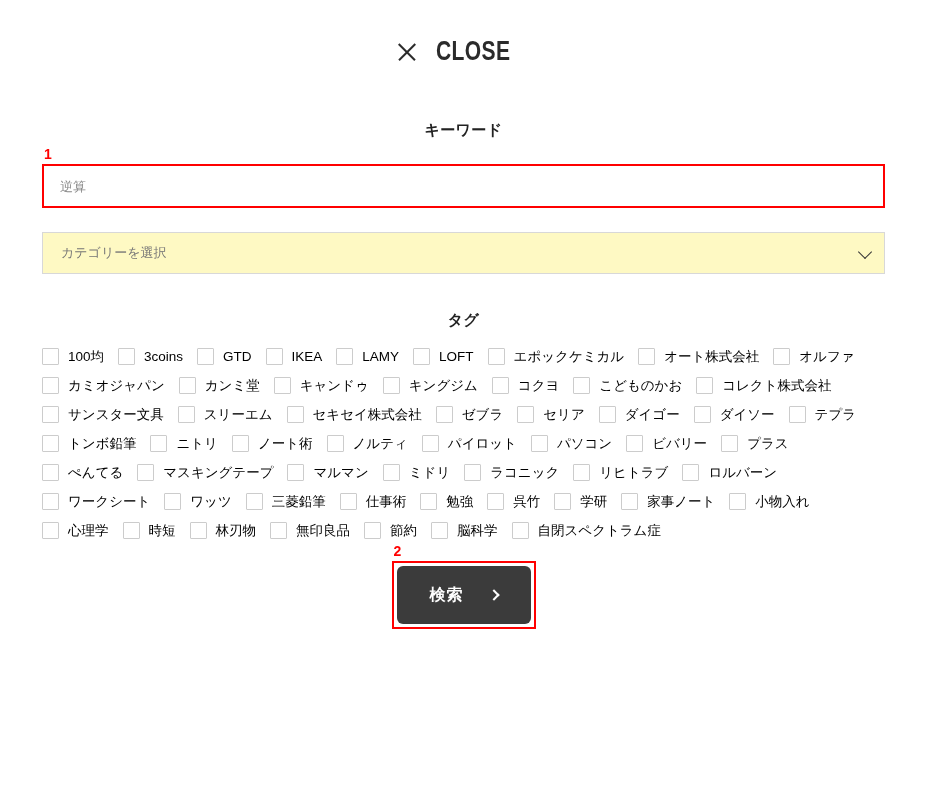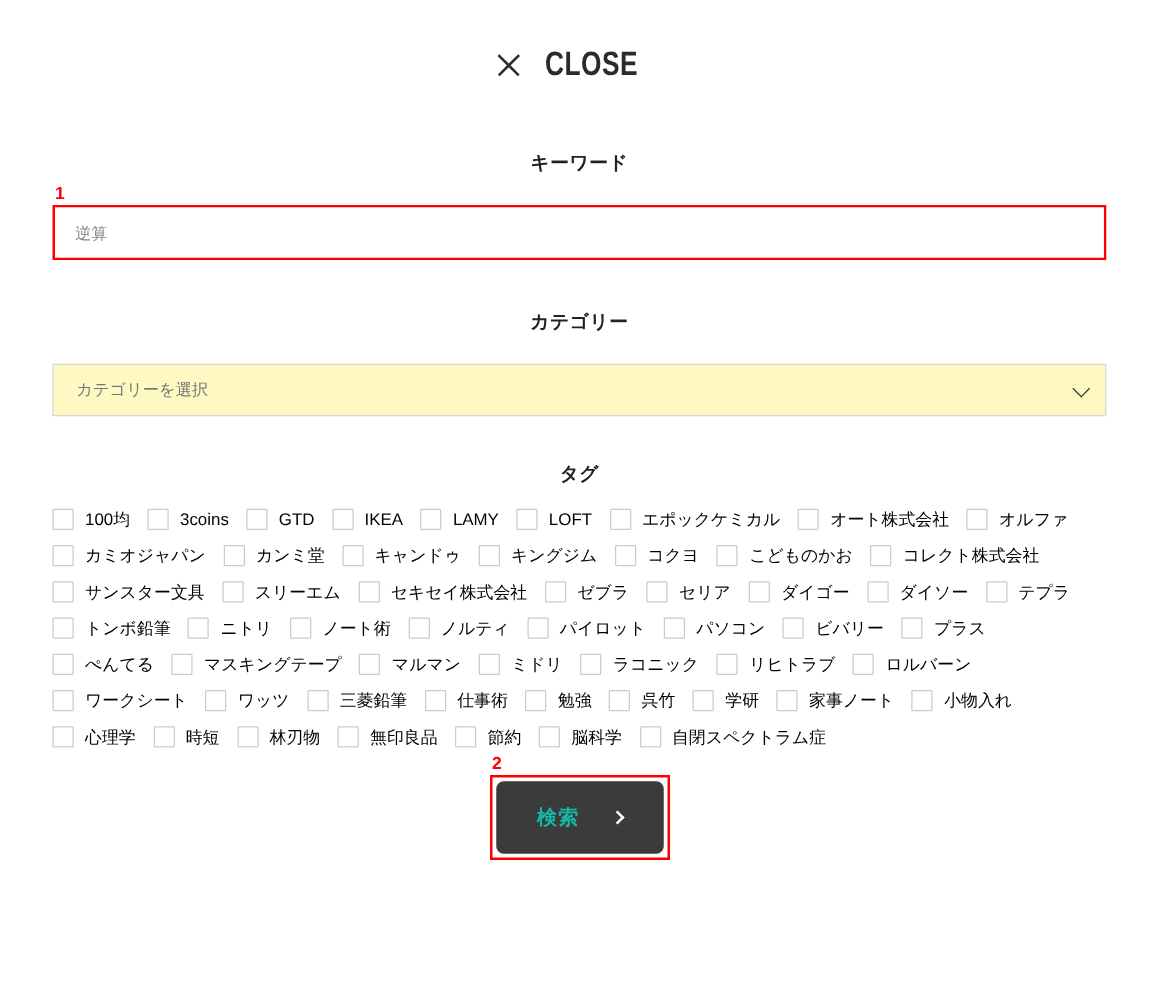--- a/index.html
+++ b/index.html
@@ -192,21 +192,21 @@
   }
   .submit-annot {
     padding: 3px;
   }
   .submit-button {
     width: 134px;
     height: 58px;
     background: #3b3b3b;
     border: none;
     border-radius: 6px;
-    color: #14b8a6;
+    color: #ffffff;
     font-size: 16px;
     font-weight: 700;
     font-family: "Liberation Sans", "DejaVu Sans", sans-serif;
     display: flex;
     align-items: center;
     justify-content: center;
     gap: 26px;
     cursor: pointer;
     letter-spacing: 1px;
   }
@@ -228,21 +228,20 @@
 </div>
 
 <div class="form">
 
   <div class="field-label label-keyword">キーワード</div>
   <div class="keyword-wrap annot">
     <span class="annot-num">1</span>
     <input class="keyword-input" type="text" placeholder="逆算" style="">
   </div>
 
-  <div class="field-label label-category">カテゴリー</div>
   <div class="select-wrap">
     <div class="select-box">カテゴリーを選択</div>
     <span class="select-chevron"></span>
   </div>
 
   <div class="field-label label-tag">タグ</div>
   <div class="tags" id="tag-list">
       <label class="tag-item">
         <span class="tag-box"></span>
         <span class="tag-text">100均</span>

